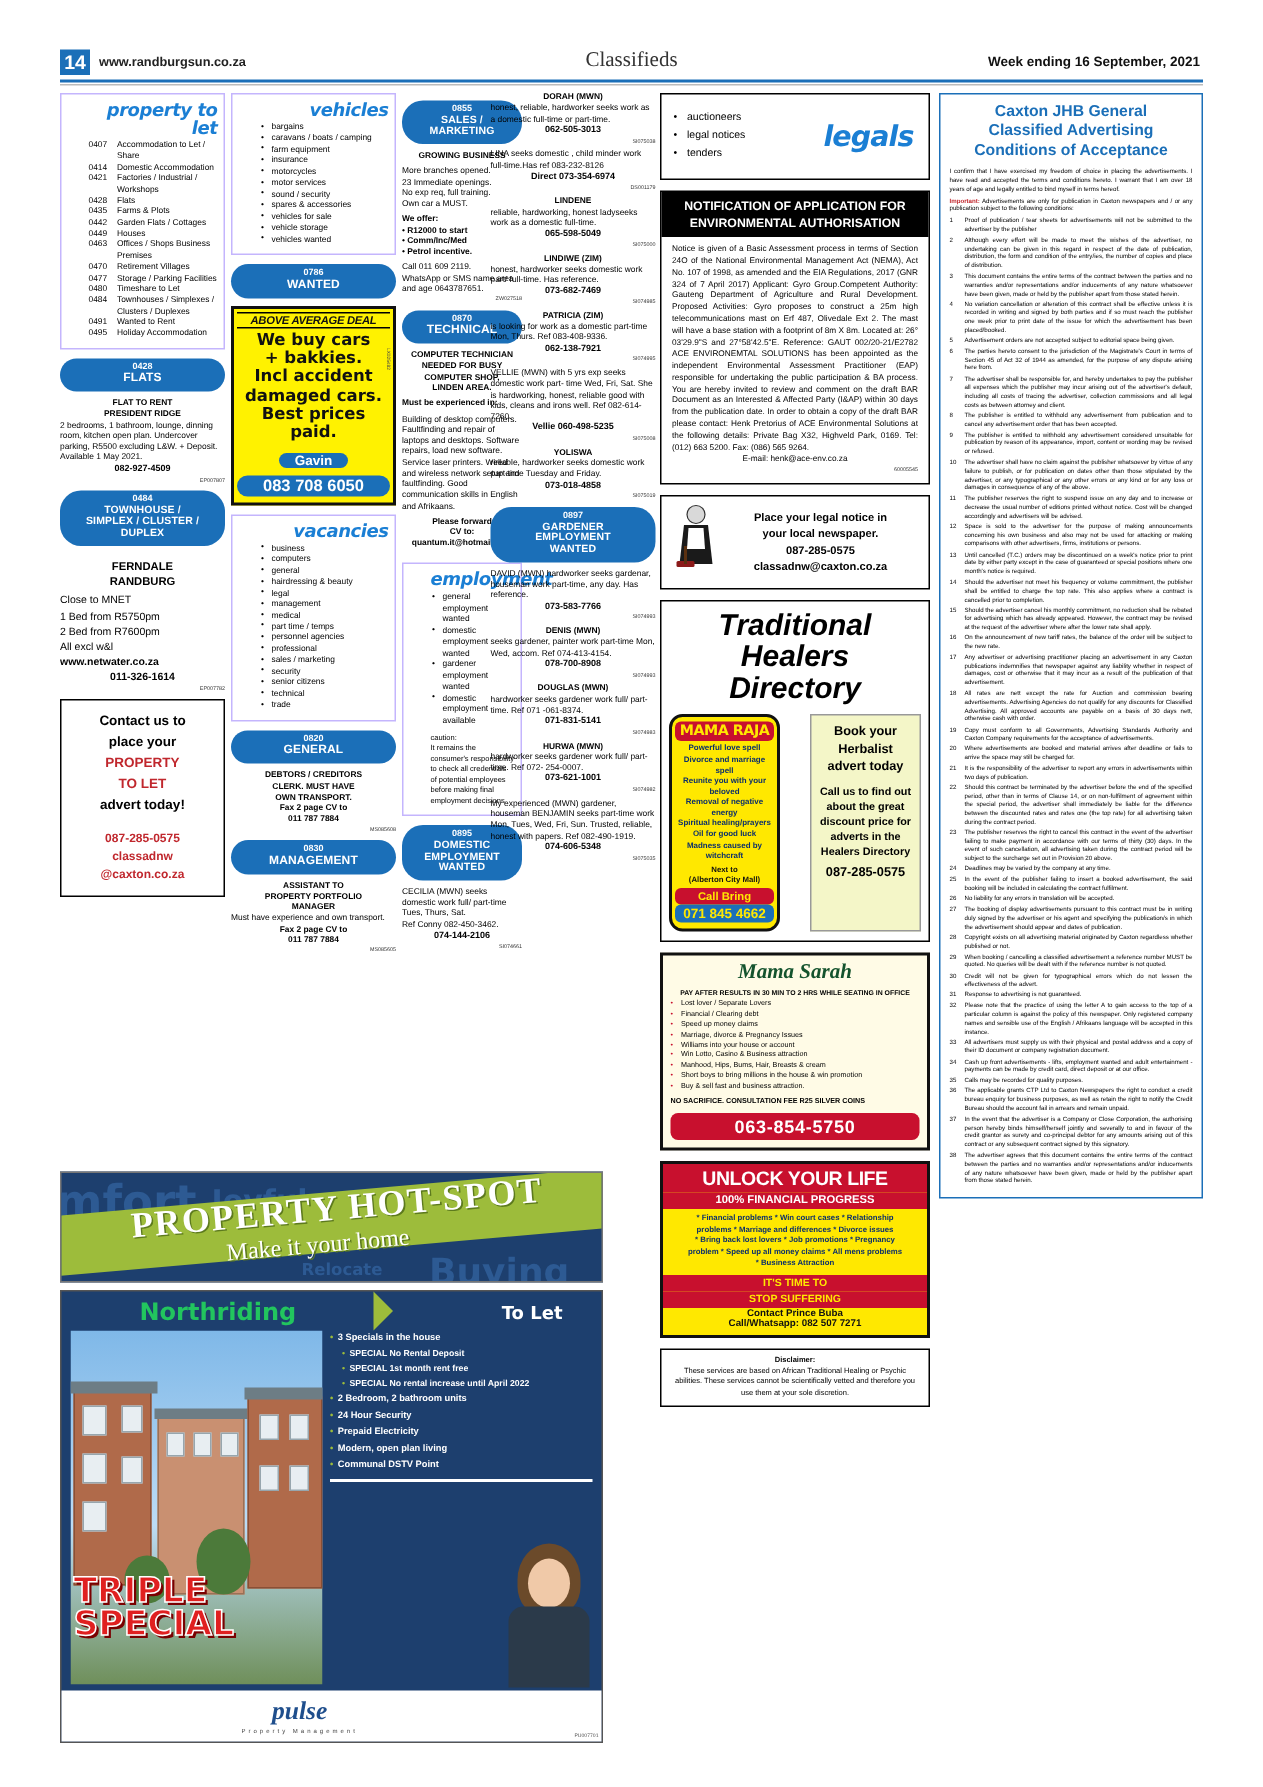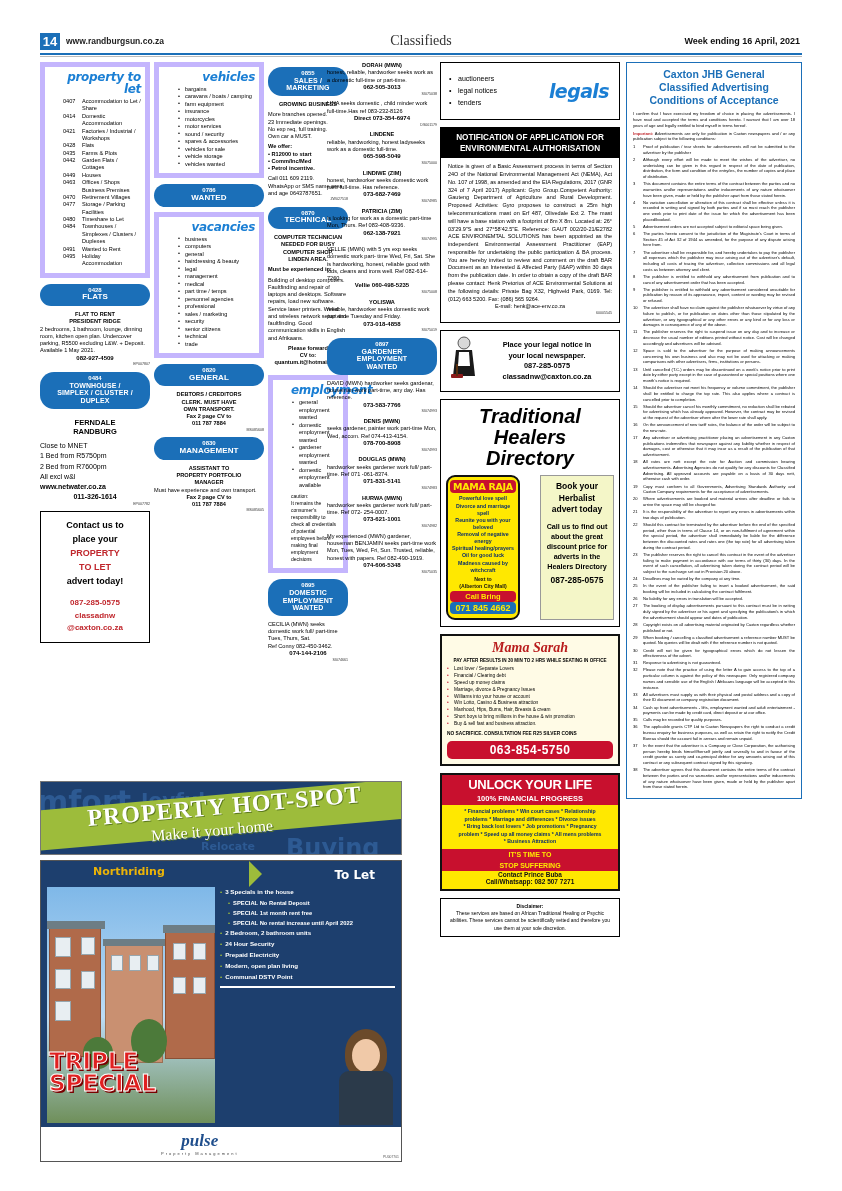--- a/index.html
+++ b/index.html
@@ -38,21 +38,21 @@
   .cols { position: absolute; left: 40px; top: 62px; width: 762px; }
   .col { position: absolute; top: 0; }
   .c1 { left: 0px;   width: 110px; }
   .c2 { left: 114px; width: 110px; }
   .c3 { left: 228px; width: 80px;  }
   .c4 { left: 287px; width: 110px; }
   .c5 { left: 400px; width: 180px; }
   .c6 { left: 586px; width: 176px; }
 
   
-  .idx-box { border: 5px solid #c4b5fd; padding: 4px 4px 5px 18px; margin-bottom: 6px; background:#fff; }
+  .idx-box { border: 1px solid #c4b5fd; padding: 4px 4px 5px 18px; margin-bottom: 6px; background:#fff; }
   .idx-title {
     font-style: italic; font-weight: bold; color: #1b7fd4;
     font-size: 12px; text-align: right; line-height: 1.0; margin-bottom: 3px;
     font-family: "DejaVu Sans", sans-serif; letter-spacing:-0.3px;
   }
   .idx-list { font-size: 5.6px; line-height: 1.32; }
   .idx-row { display: flex; gap: 3px; }
   .idx-code { width: 16px; flex: none; }
   .idx-name { flex: 1; }
   .bullets { font-size: 5.6px; line-height: 1.34; list-style: none; }
@@ -156,21 +156,21 @@
     flex:1; background:#f4f6c8; border:1px solid #999; text-align:center; padding:5px 3px;
     font-size:7.2px; font-weight:bold; line-height:1.4;
   }
   .book .lead { font-size:8.5px; line-height:1.35; }
   .book .ph { font-size:8.5px; font-weight:bold; margin-top:3px; }
 
   
   .sarah { border:2px solid #111; background:#fffbe6; padding:4px 5px 5px; margin-bottom:7px; position:relative; }
   .sarah h3 {
     font-family:"Liberation Serif", serif; font-style:italic; font-weight:bold;
-    font-size:14px; text-align:center; color:#b91c1c; margin-bottom:2px;
+    font-size:14px; text-align:center; color:#14532d; margin-bottom:2px;
   }
   .sarah .sub { font-size:4.6px; font-weight:bold; text-align:center; margin-bottom:3px; }
   .sarah ul { list-style:none; font-size:4.8px; line-height:1.42; }
   .sarah ul li { position:relative; padding-left:7px; }
   .sarah ul li:before{ content:"\2022"; position:absolute; left:0; color:#c8102e;}
   .sarah .note { font-size:4.8px; font-weight:bold; margin-top:3px; line-height:1.4;}
   .sarah .tel { background:#c8102e; color:#fff; font-weight:bold; font-size:12px; text-align:center;
                 border-radius:5px; margin-top:4px; padding:2px; letter-spacing:0.5px;}
 
   
@@ -220,21 +220,21 @@
     position:absolute; left:110px; top:40px; color:#fff; font-family:"Liberation Serif", serif;
     font-size:16px; transform:rotate(-5deg); text-shadow:1px 1px 0 #5d7a1e;
   }
 
   
   .nr {
     position:absolute; left:40px; top:860px; width:362px; height:302px;
     background:#1d3f6e; border:1px solid #555;
   }
   .nr-hd { height:26px; position:relative; }
-  .nr-hd .t { color:#eab308; font-weight:bold; font-size:11px; position:absolute; left:52px; top:4px; font-family:"DejaVu Sans", sans-serif;}
+  .nr-hd .t { color:#22c55e; font-weight:bold; font-size:16px; position:absolute; left:52px; top:4px; font-family:"DejaVu Sans", sans-serif;}
   .nr-hd .t2 { color:#fff; font-weight:bold; font-size:12px; position:absolute; right:26px; top:7px; font-family:"DejaVu Sans", sans-serif;}
   .nr-hd .chev { position:absolute; left:208px; top:0; width:0;height:0;
       border-top:13px solid transparent;border-bottom:13px solid transparent;border-left:13px solid #9dbc3b;}
   .nr-body { display:flex; padding:0 6px 4px; gap:5px; height:240px; }
   .nr-photo { width:168px; position:relative; overflow:hidden; }
   .photo-sky { position:absolute; inset:0; background:linear-gradient(#7fb8e8,#bcdcf5 55%, #6f8f5a 100%); }
   .bld { position:absolute; background:#b06a4a; border:1px solid #8a4f35; }
   .bld2{ position:absolute; background:#c99071; border:1px solid #9b7055; }
   .win { position:absolute; background:#e8eef2; border:1px solid #97a6ae; }
   .roof{ position:absolute; background:#6d7d85; }
@@ -265,21 +265,21 @@
 </style>
 </head>
 <body>
 
 <div class="page">
 
   <div class="masthead">
     <div class="pagenum">14</div>
     <div class="site-url">www.randburgsun.co.za</div>
     <div class="head-center">Classifieds</div>
-    <div class="head-right">Week ending 16 April, 2021</div>
+    <div class="head-right">Week ending 16 September, 2021</div>
   </div>
   <div class="rule-top"></div>
   <div class="rule-top2"></div>
 
   <div class="cols">
 
     <div class="col c1">
       <div class="idx-box">
         <div class="idx-title">
           <span>property to</span><br>
@@ -410,20 +410,33 @@
             <li>vehicle storage</li>
             <li>vehicles wanted</li>
           </ul>
       </div>
 
       <div class="cat">
         <span class="num">0786</span>
         <span class="nm">WANTED</span>
       </div>
 
+      <div class="caryellow">
+        <div class="band">ABOVE AVERAGE DEAL</div>
+        <div class="big">
+          <div>We buy cars</div>
+          <div>+ bakkies.</div>
+          <div>Incl accident</div>
+          <div>damaged cars.</div>
+          <div>Best prices paid.</div>
+        </div>
+        <div class="name">Gavin</div>
+        <div class="phone">083 708 6050</div>
+        <div class="vert-ref">LX025482</div>
+      </div>
 
       <div class="idx-box">
         <div class="idx-title">vacancies</div>
         <ul class="bullets" id="vac-list">
             <li>business</li>
             <li>computers</li>
             <li>general</li>
             <li>hairdressing &amp; beauty</li>
             <li>legal</li>
             <li>management</li>

